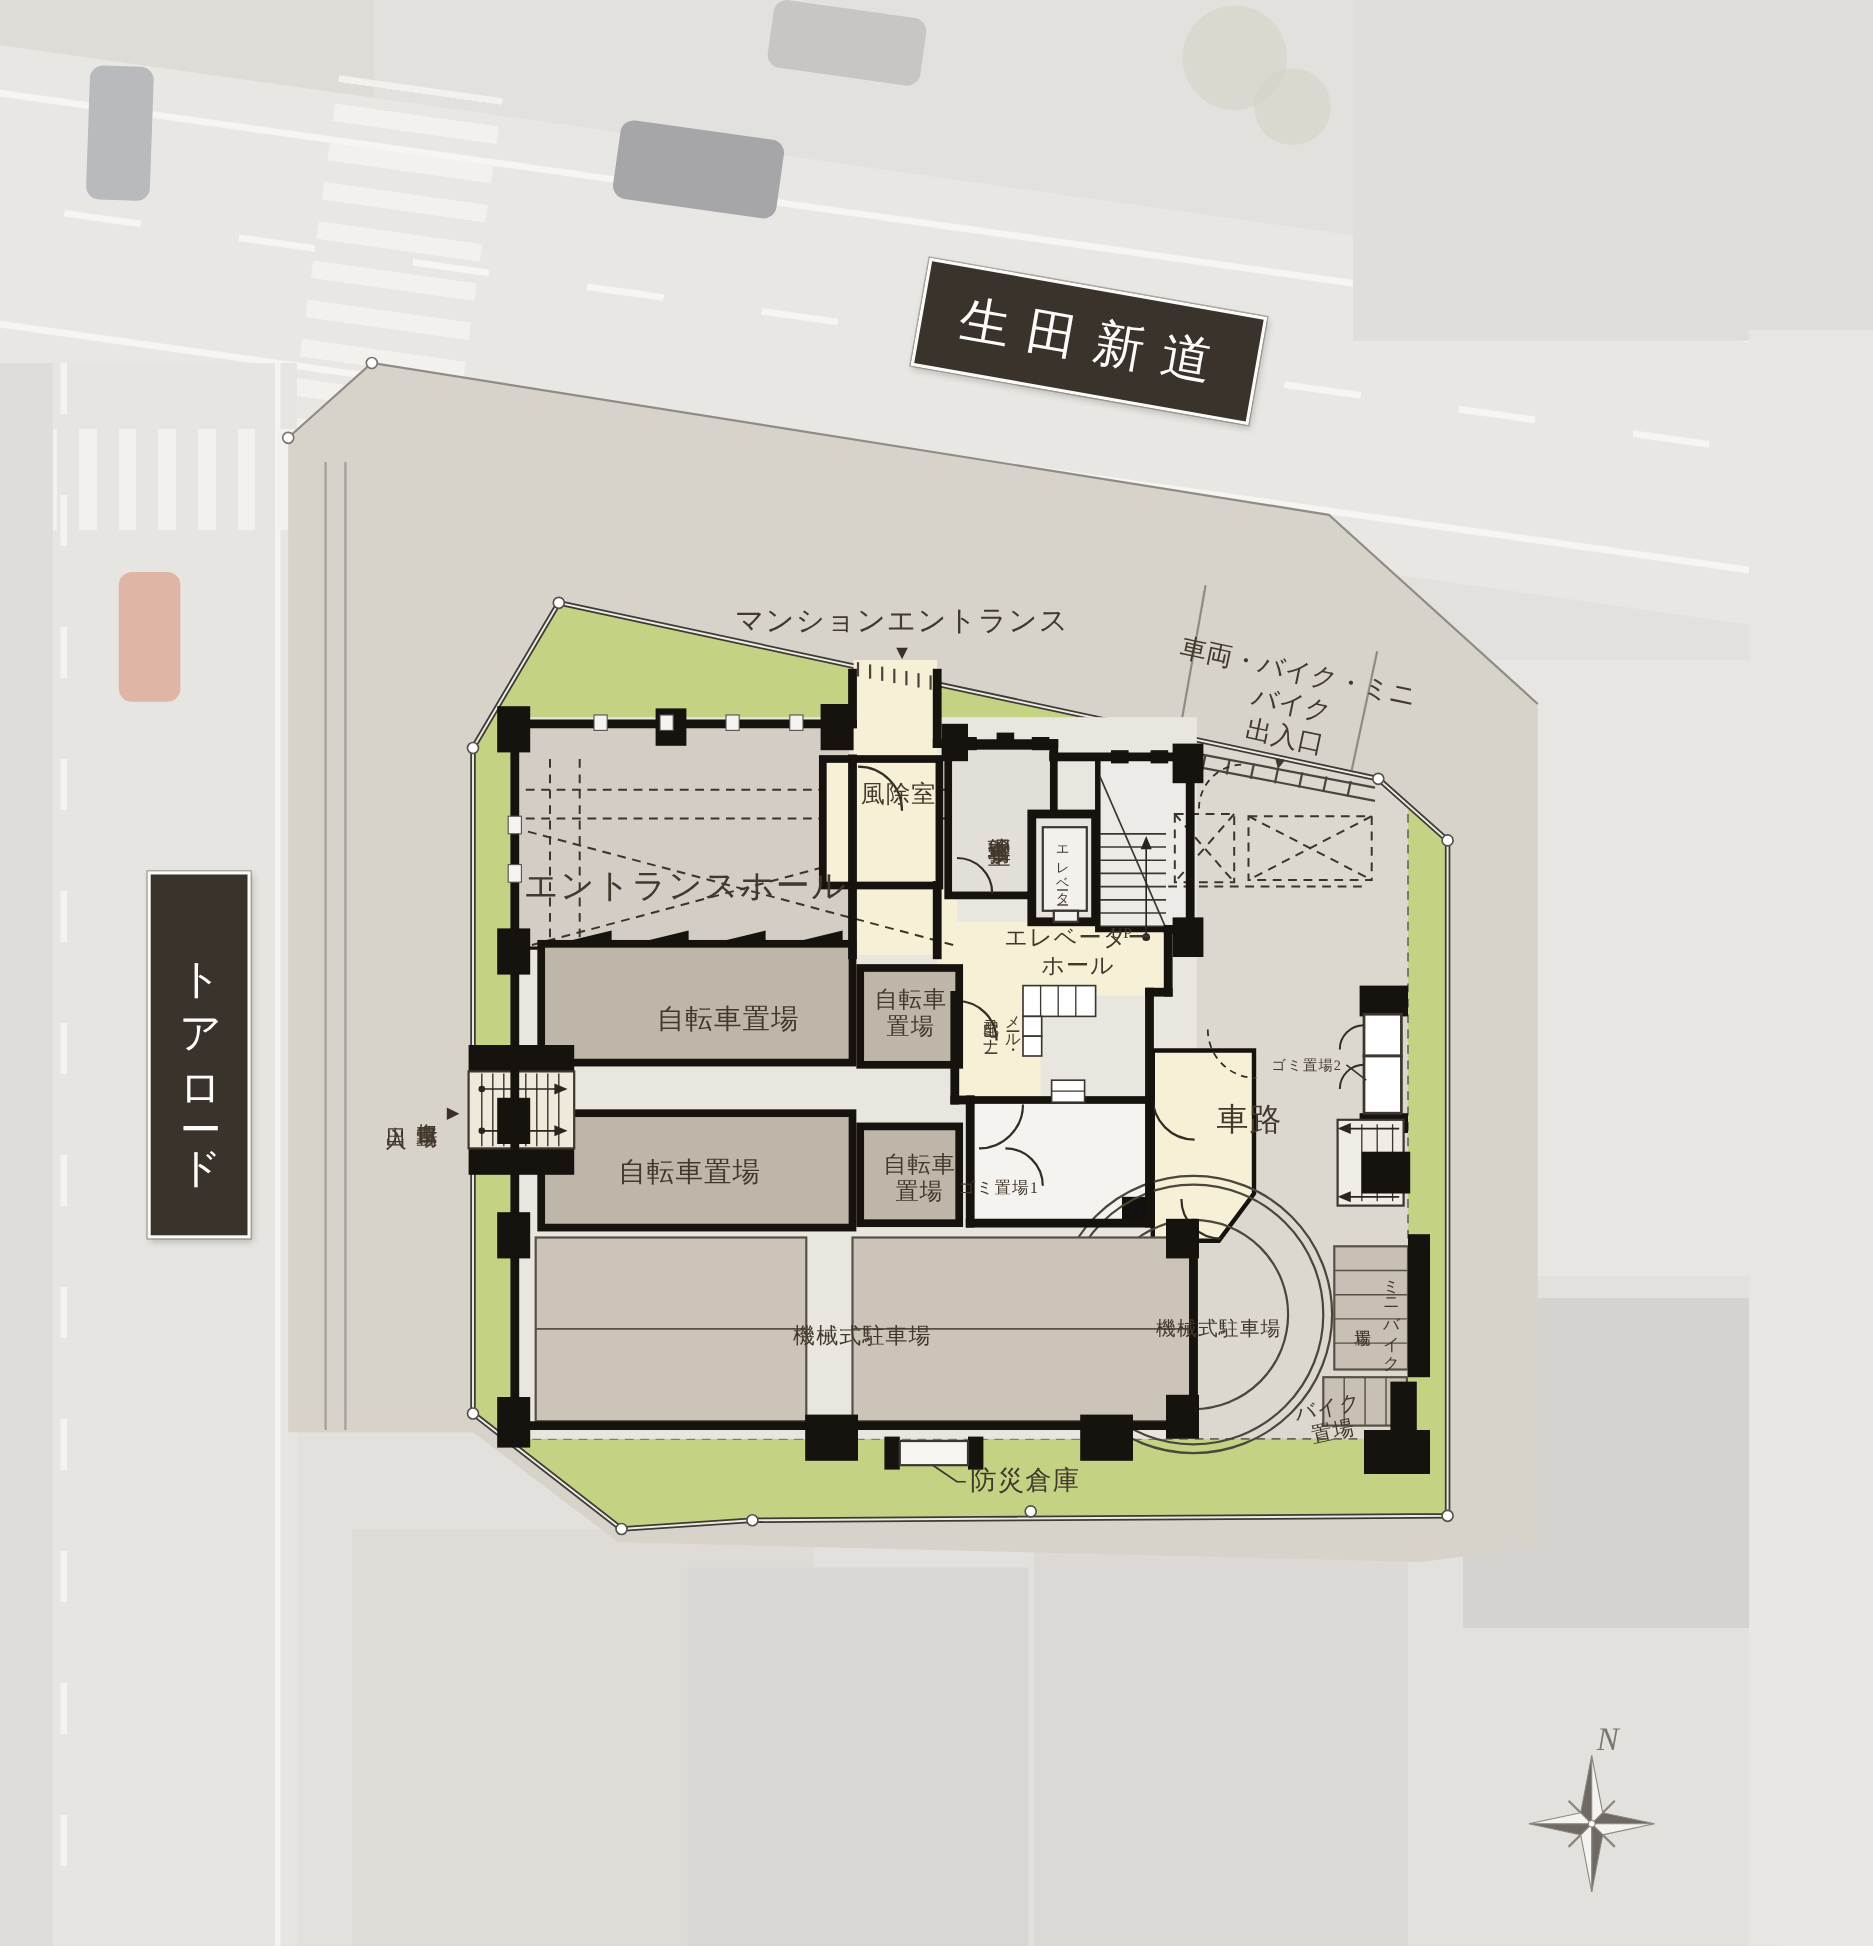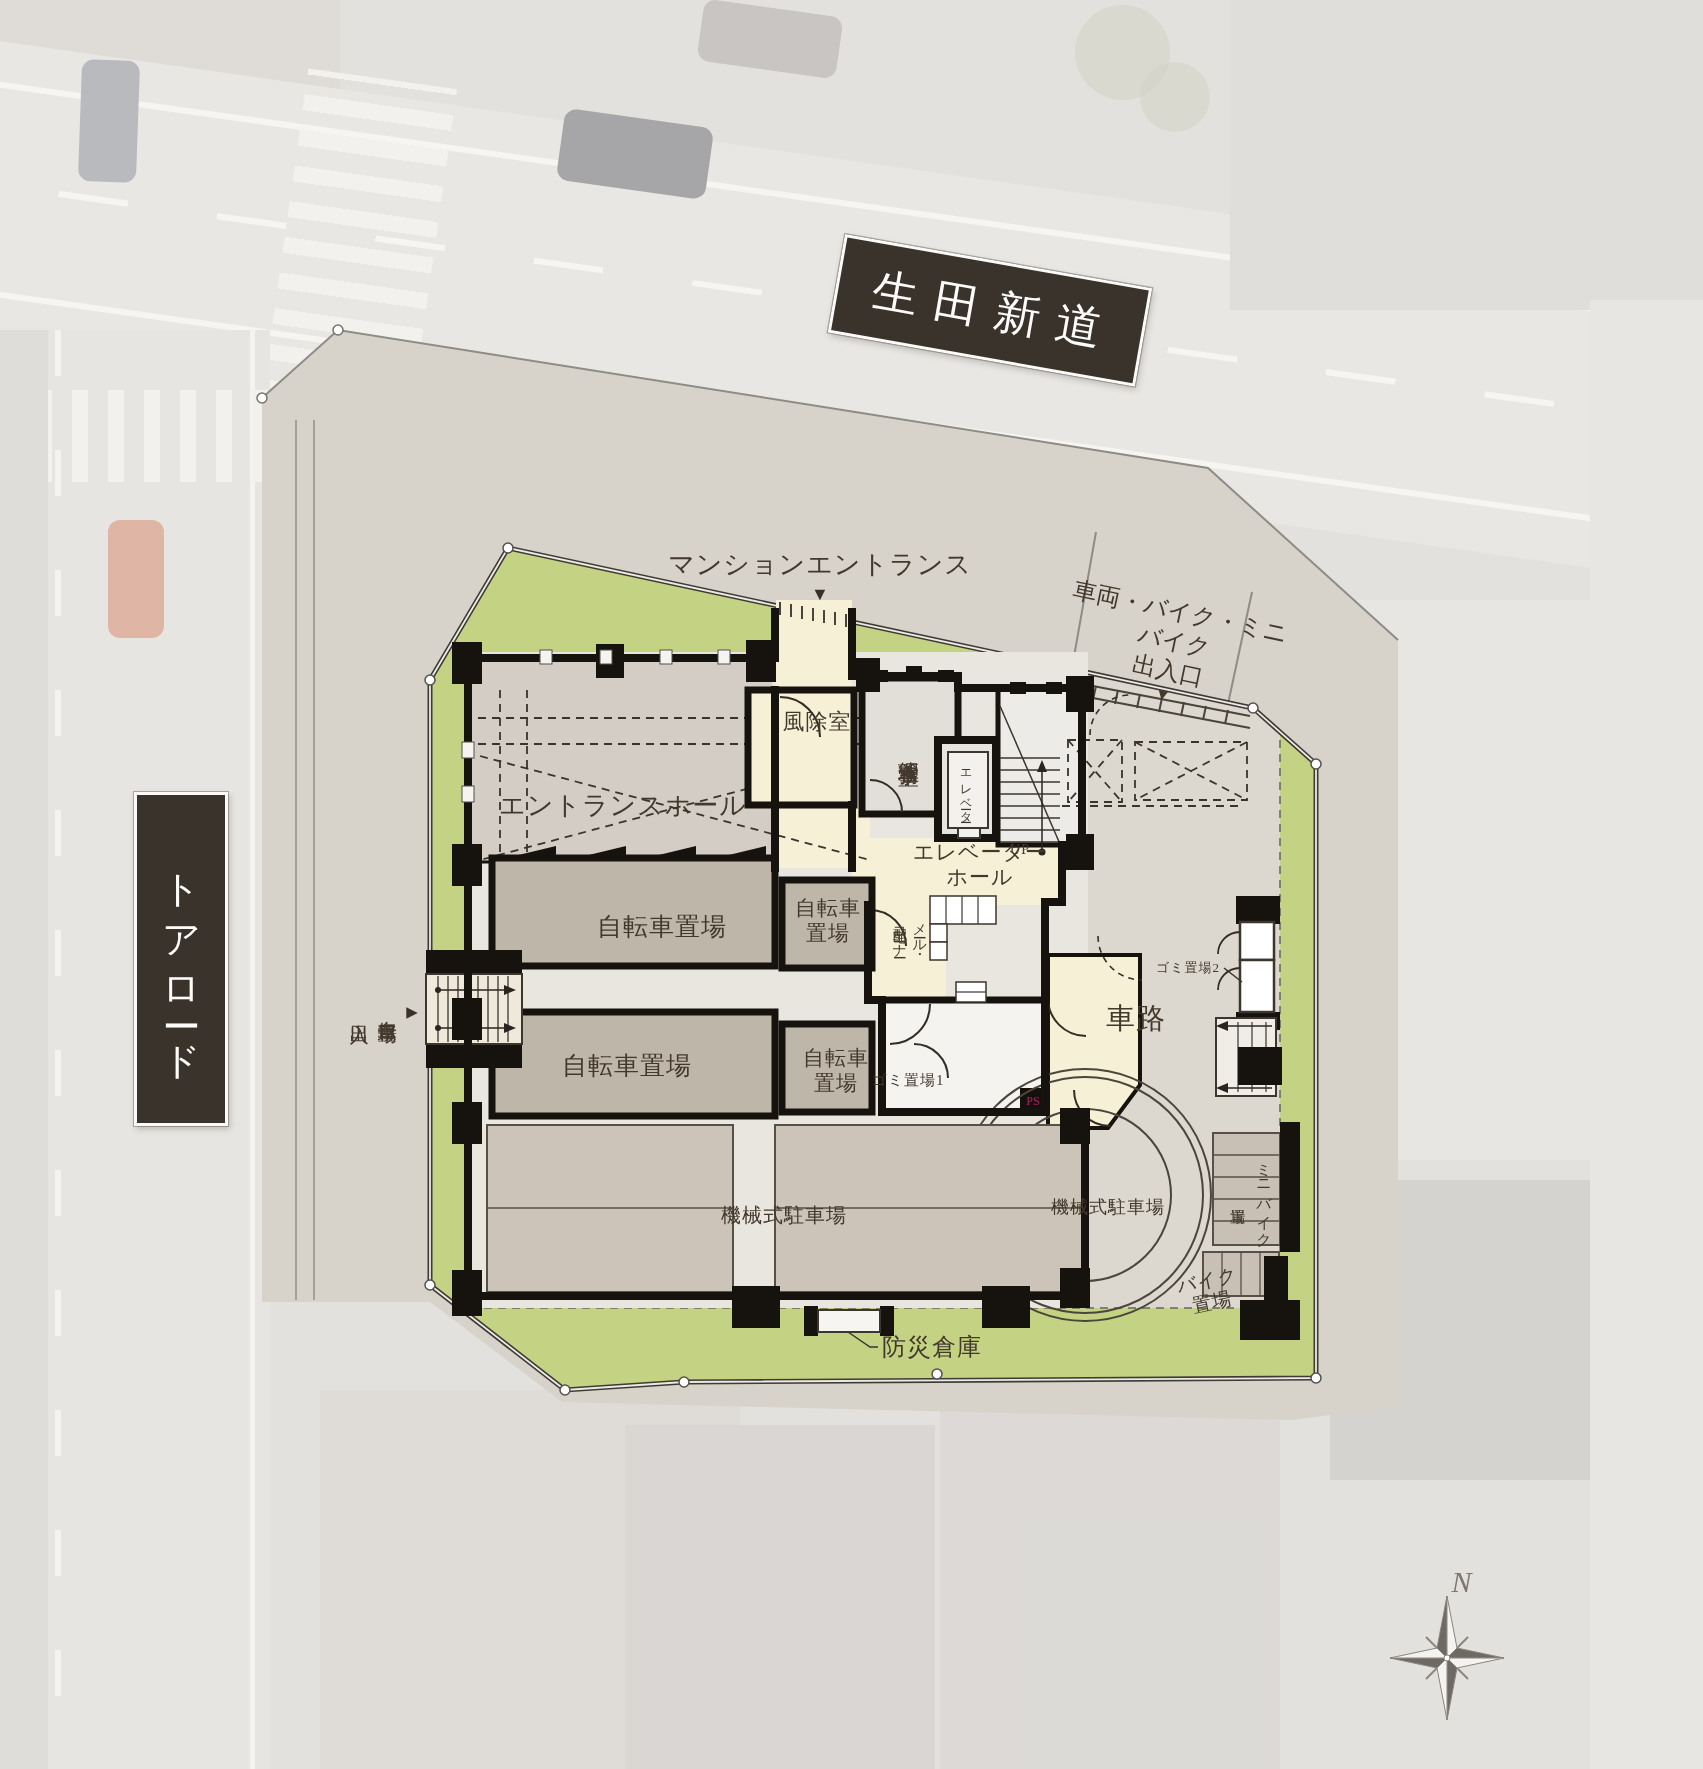--- a/index.html
+++ b/index.html
@@ -17,21 +17,21 @@
   .car{border-radius:12px;}
   .win{background:repeating-linear-gradient(90deg,rgba(110,108,104,.35) 0 6px,transparent 6px 44px);}
   .tree{border-radius:50%;background:#a8ab90;opacity:.45;}
   
   svg.plan{position:absolute;left:0;top:0;z-index:3;}
   
   .lbl{position:absolute;z-index:5;color:#43382c;transform:translate(-50%,-50%);
        white-space:nowrap;text-align:center;line-height:1.18;letter-spacing:1px;}
   .v{writing-mode:vertical-rl;text-orientation:upright;}
   .wrap2{white-space:normal;line-break:anywhere;word-break:break-all;}
-  .white{color:#be185d;text-align:center;}
+  .white{color:#0f172a;text-align:center;}
   
   .sign{position:absolute;z-index:6;background:#3a332c;border:3px solid #fbfaf8;
         box-shadow:0 0 0 1px rgba(60,55,48,.35), 2px 3px 6px rgba(60,55,48,.25);
         color:#fdfcfa;display:flex;align-items:center;justify-content:center;}
   .sign-top{left:845px;top:234px;width:296px;height:94px;transform:rotate(10deg);transform-origin:left top;
             font-size:46px;letter-spacing:16px;padding-left:10px;}
   .sign-left{left:134px;top:792px;width:88px;height:328px;font-size:38px;}
   .sign-left .v{letter-spacing:10px;}
   .marker{position:absolute;z-index:5;color:#3a3028;transform:translate(-50%,-50%);}
   .vehicle-note{position:absolute;z-index:5;left:1062px;top:596px;width:220px;text-align:center;
@@ -400,21 +400,21 @@
     <div style="font-size:16px">▼</div>
   </div>
 
   <div class="lbl v" style="left:387px;top:1008px;font-size:19px">自転車置場</div>
   <div class="lbl v" style="left:359px;top:1011px;font-size:19px">出入口</div>
   <div class="marker" style="left:412px;top:1012px;font-size:15px">▶</div>
 
   <div class="lbl" style="left:817px;top:722px;font-size:22px">風除室</div>
   <div class="lbl v" style="left:908px;top:748px;font-size:21px">管理事務室</div>
   <div class="lbl v" style="left:966px;top:789px;font-size:12px;letter-spacing:0">エレベーター</div>
-  <div class="lbl" style="left:623px;top:806px;font-size:26px">エントランスホール</div>
+  <div class="lbl" style="left:623px;top:806px;font-size:31px">エントランスホール</div>
   <div class="lbl" style="left:1020px;top:850px;font-size:14px">UP</div>
 
   <div class="lbl" style="left:980px;top:865px;font-size:21px">
     <div>エレベーター</div>
     <div>ホール</div>
   </div>
 
   <div class="lbl v" style="left:919px;top:930px;font-size:14px;letter-spacing:0">メール・</div>
   <div class="lbl v" style="left:899px;top:934px;font-size:14px;letter-spacing:0">宅配コーナー</div>
 

